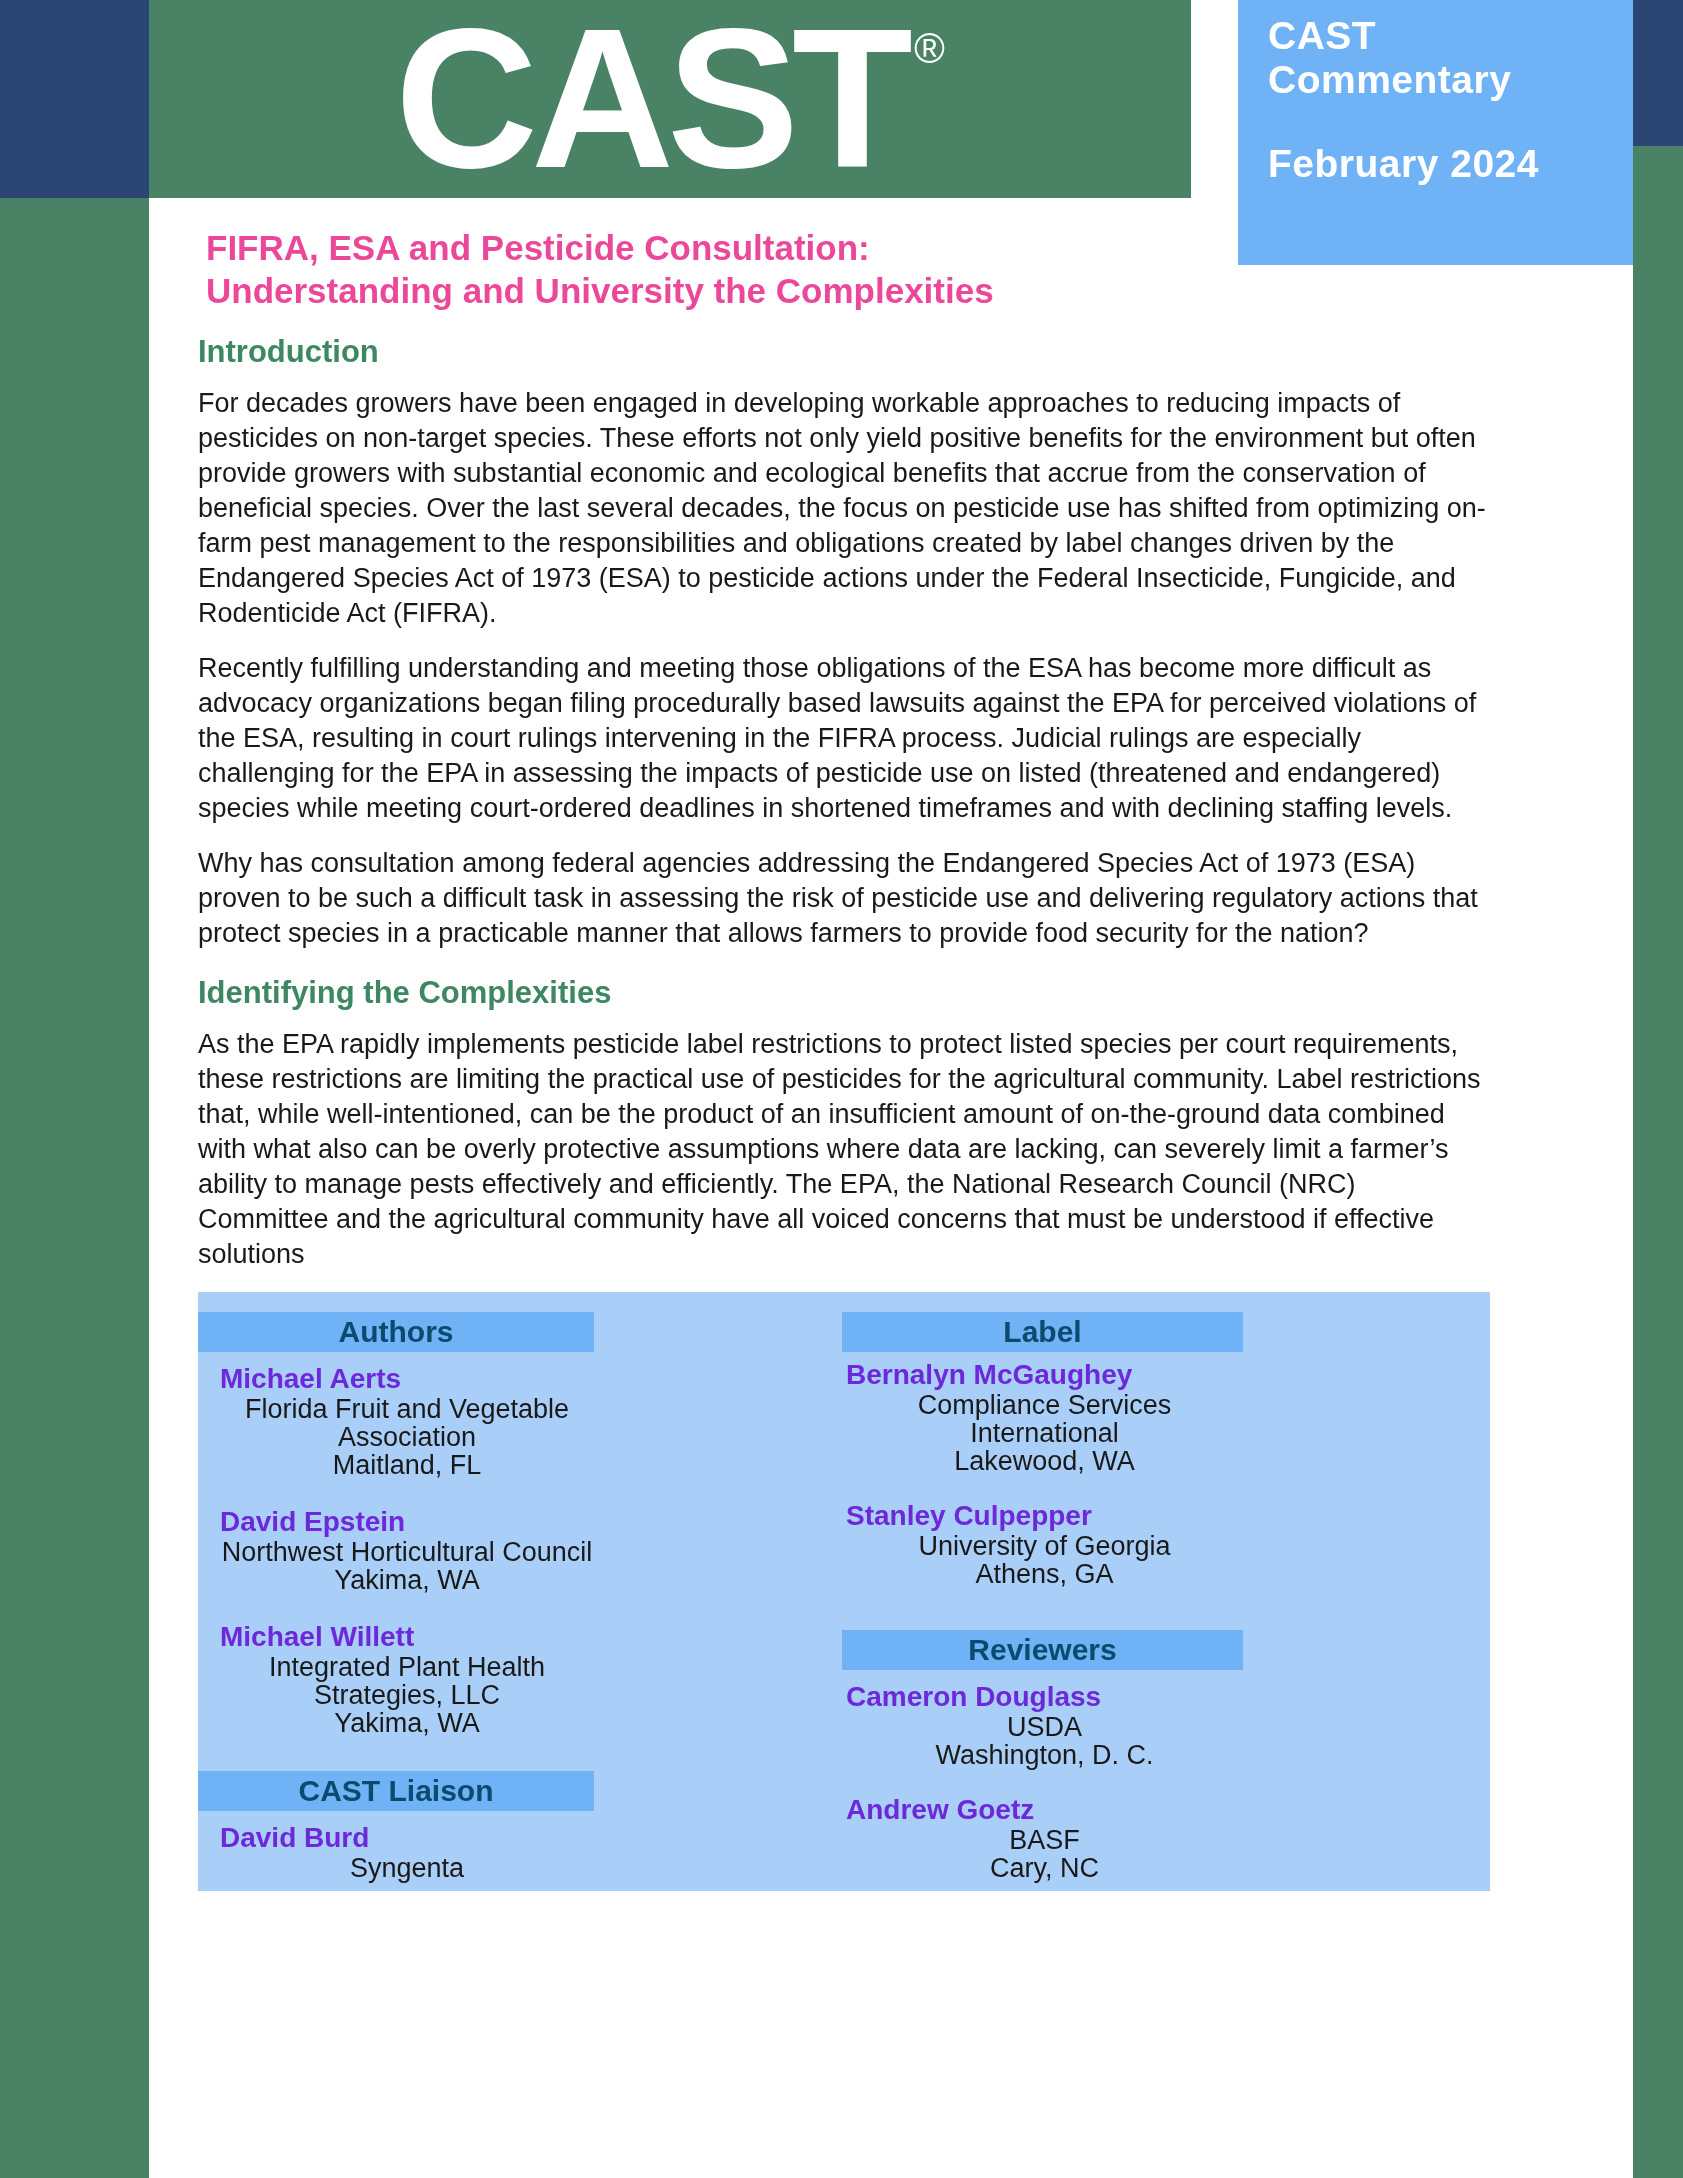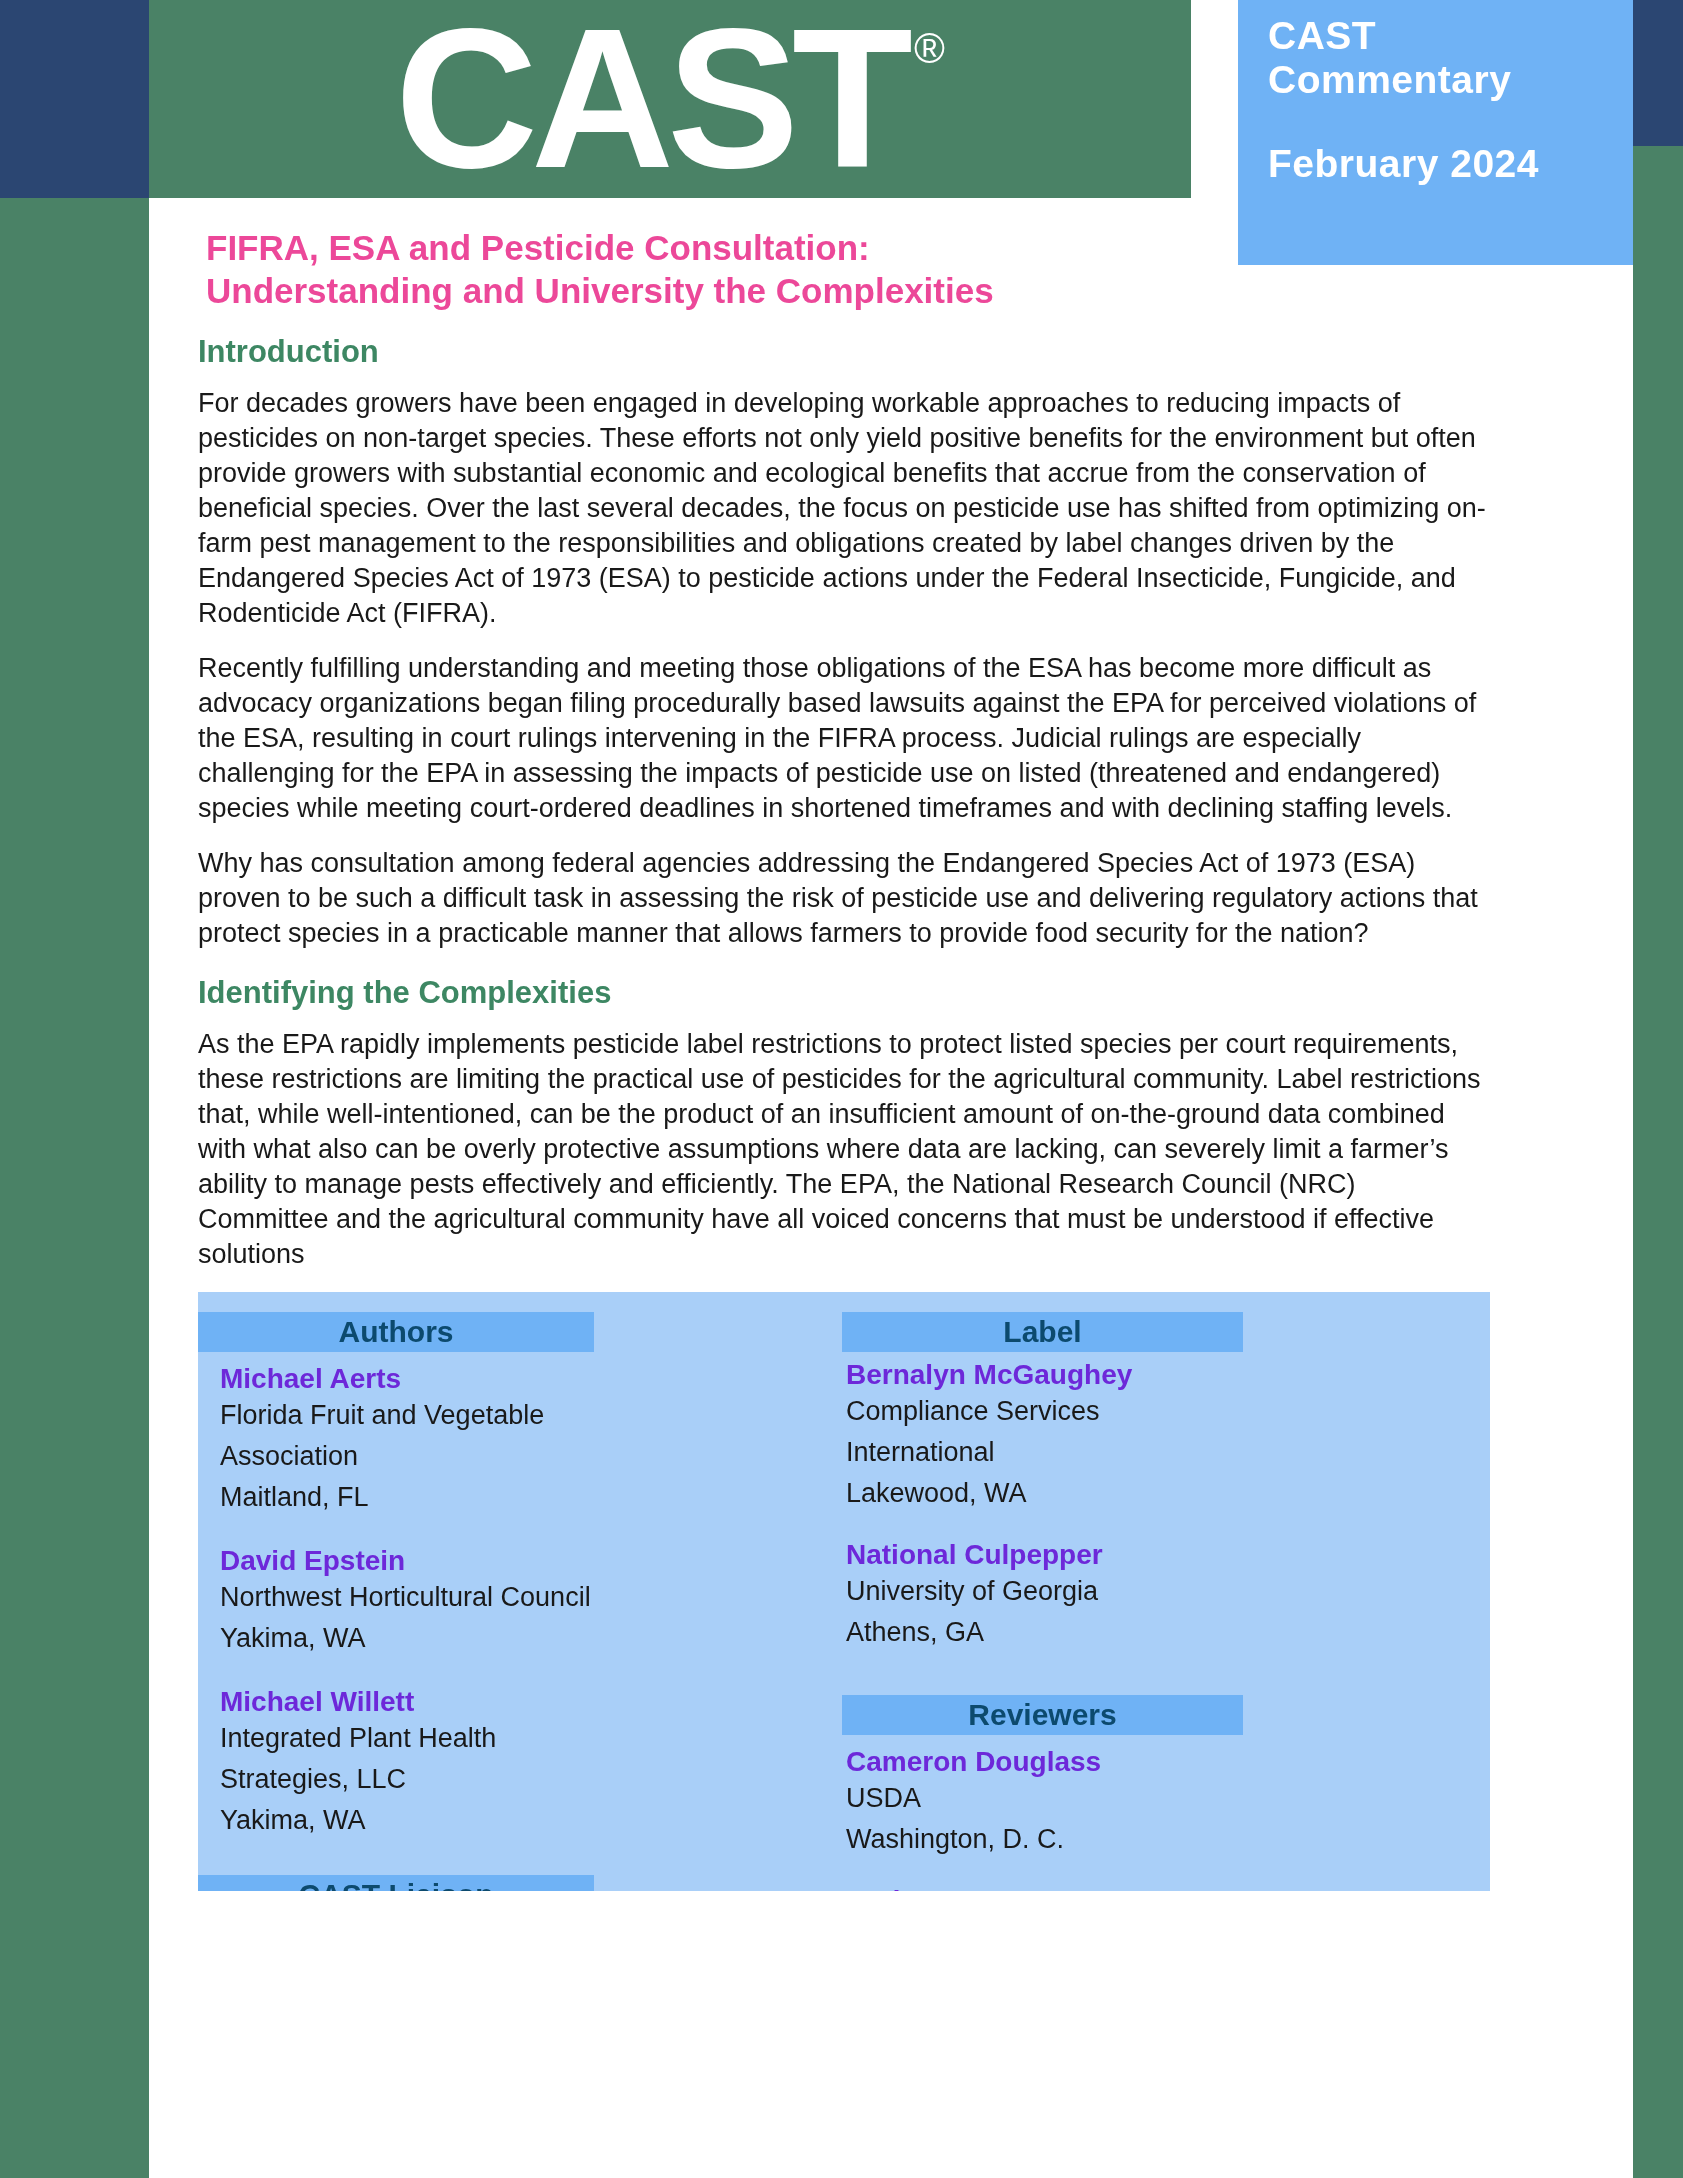--- a/index.html
+++ b/index.html
@@ -32,21 +32,21 @@
   
   .panel{position:relative;margin-top:10px;width:1292px;height:599px;background:#a9cff8;overflow:hidden;}
   .col{position:absolute;top:0;}
   .col-left{left:0;width:396px;}
   .col-right{left:644px;width:401px;}
   .bar{height:40px;background:#6fb2f5;color:#0c4a6e;font-weight:bold;font-size:30px;
        display:flex;align-items:center;justify-content:center;}
   .entry{padding-left:22px;}
   .col-right .entry{padding-left:4px;}
   .entry .name{font-size:28px;line-height:33px;font-weight:bold;color:#6d28d9;}
-  .entry .org,.entry .loc{font-size:27px;line-height:41px;color:#191919;}
+  .entry .org,.entry .loc{font-size:27px;line-height:28px;color:#191919;text-align:center;}
 
   .col-left .bar-1{margin-top:20px;}
   .col-left .e-1{margin-top:10px;}
   .col-left .e-2{margin-top:26px;}
   .col-left .e-3{margin-top:26px;}
   .col-left .bar-2{margin-top:34px;}
   .col-left .e-4{margin-top:10px;}
 
   .col-right .bar-1{margin-top:20px;}
   .col-right .e-1{margin-top:6px;}
@@ -129,21 +129,21 @@
       <div class="col col-right">
         <div class="bar bar-1">Label</div>
 
         <div class="entry e-1">
           <div class="name">Bernalyn McGaughey</div>
           <div class="org">Compliance Services International</div>
           <div class="loc">Lakewood, WA</div>
         </div>
 
         <div class="entry e-2">
-          <div class="name">National Culpepper</div>
+          <div class="name">Stanley Culpepper</div>
           <div class="org">University of Georgia</div>
           <div class="loc">Athens, GA</div>
         </div>
 
         <div class="bar bar-2">Reviewers</div>
 
         <div class="entry e-3">
           <div class="name">Cameron Douglass</div>
           <div class="org">USDA</div>
           <div class="loc">Washington, D. C.</div>

